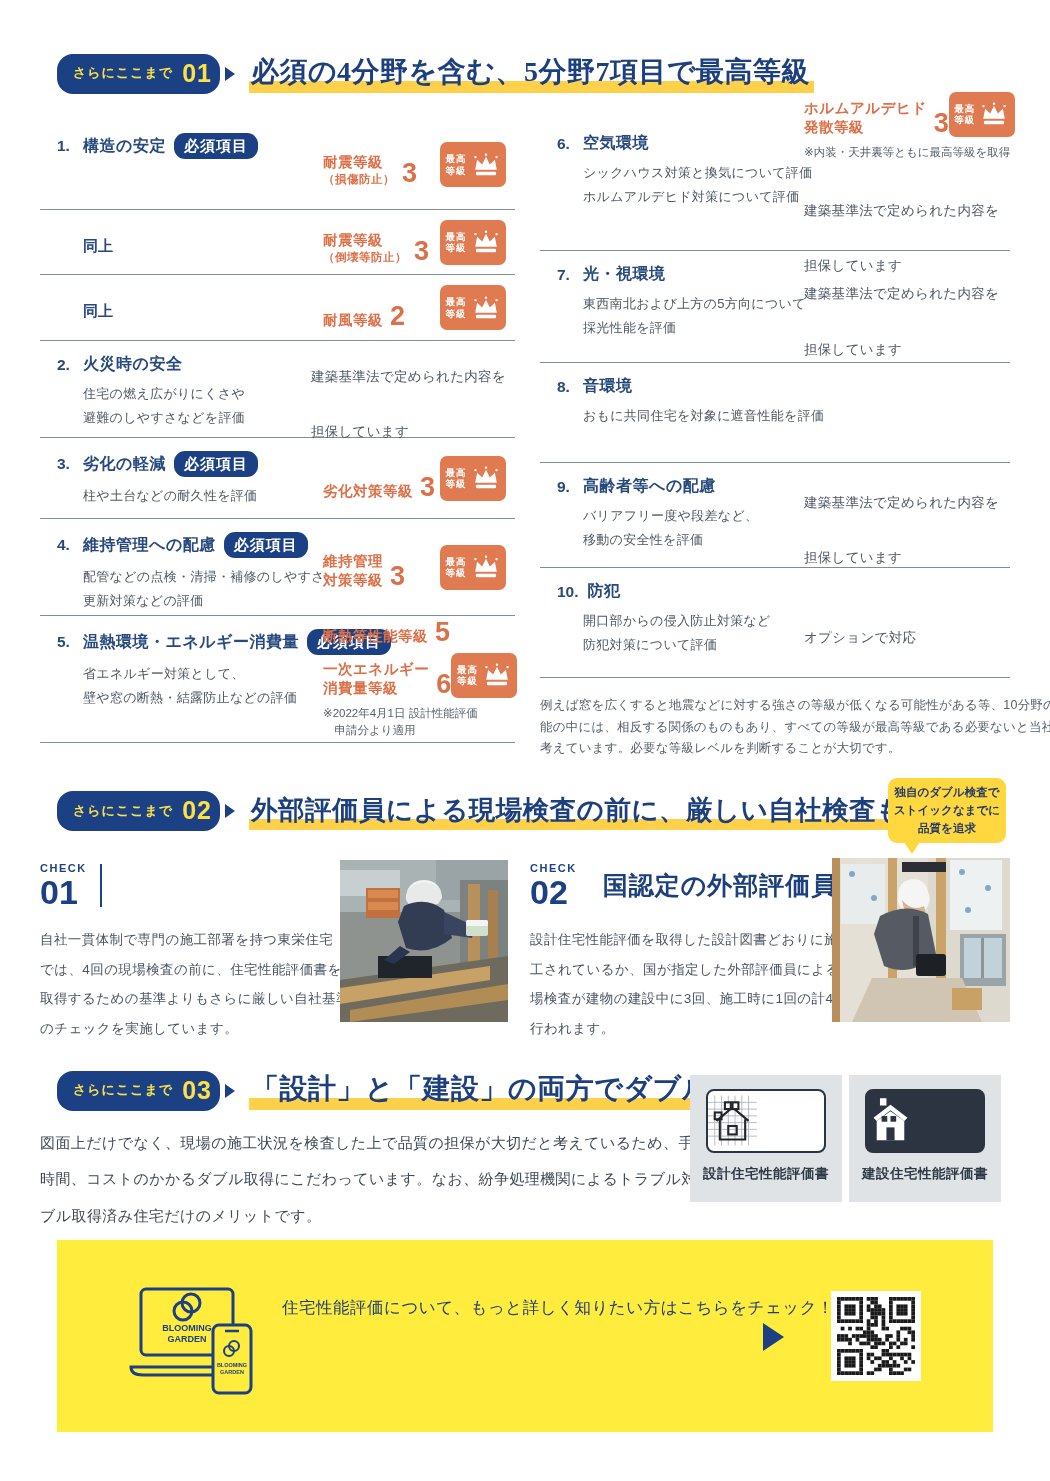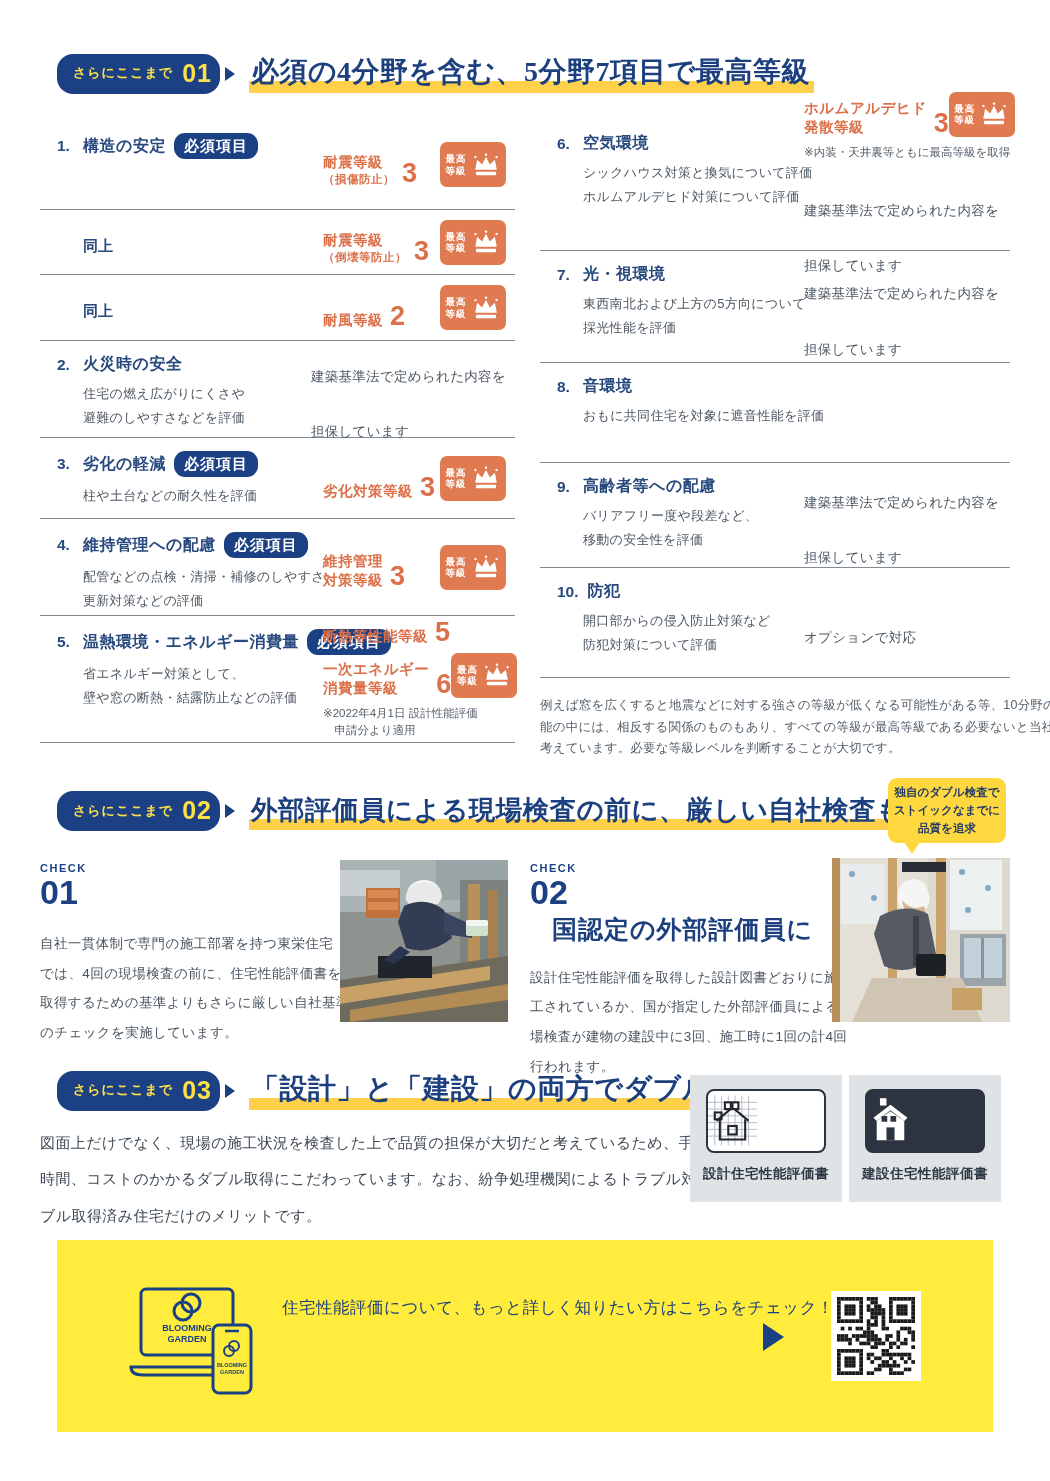--- a/index.html
+++ b/index.html
@@ -57,21 +57,21 @@
 
   
   .bubble { position:absolute; top:778px; left:888px; width:118px; background:#ffd83f; border-radius:9px;
             padding:6px 6px; text-align:center; z-index:3; }
   .bubble .ln { font-size:11.5px; font-weight:bold; color:#253b66; line-height:1.55; white-space:nowrap; }
   .bubble::after { content:""; position:absolute; left:16px; bottom:-11px; width:0; height:0;
             border-left:8px solid transparent; border-right:8px solid transparent; border-top:12px solid #ffd83f; }
 
   
   .check { position:absolute; width:305px; }
-  .check-head { display:flex; align-items:stretch;flex-direction:column; }
+  .check-head { display:flex; align-items:stretch; }
   .check-no { color:#1b4184; text-align:left; }
   .check-word { font-size:11px; font-weight:bold; letter-spacing:1.5px; }
   .check-num { font-size:34px; font-weight:bold; line-height:1; margin-top:1px; }
   .check-sep { width:2px; background:#1b4184; margin:2px 13px 2px 13px; }
   .check-title .ln { font-family:"Liberation Serif","DejaVu Serif",serif; font-weight:bold; color:#1c3f7d;
             font-size:25px; line-height:1.35; letter-spacing:1px; white-space:nowrap; }
   .check-title { align-self:center; }
   .check-body { margin-top:16px; }
   .check-body .ln { font-size:13.5px; color:#4a5560; line-height:2.2; letter-spacing:0.4px; white-space:nowrap; }
   .photo { position:absolute; overflow:hidden; }

